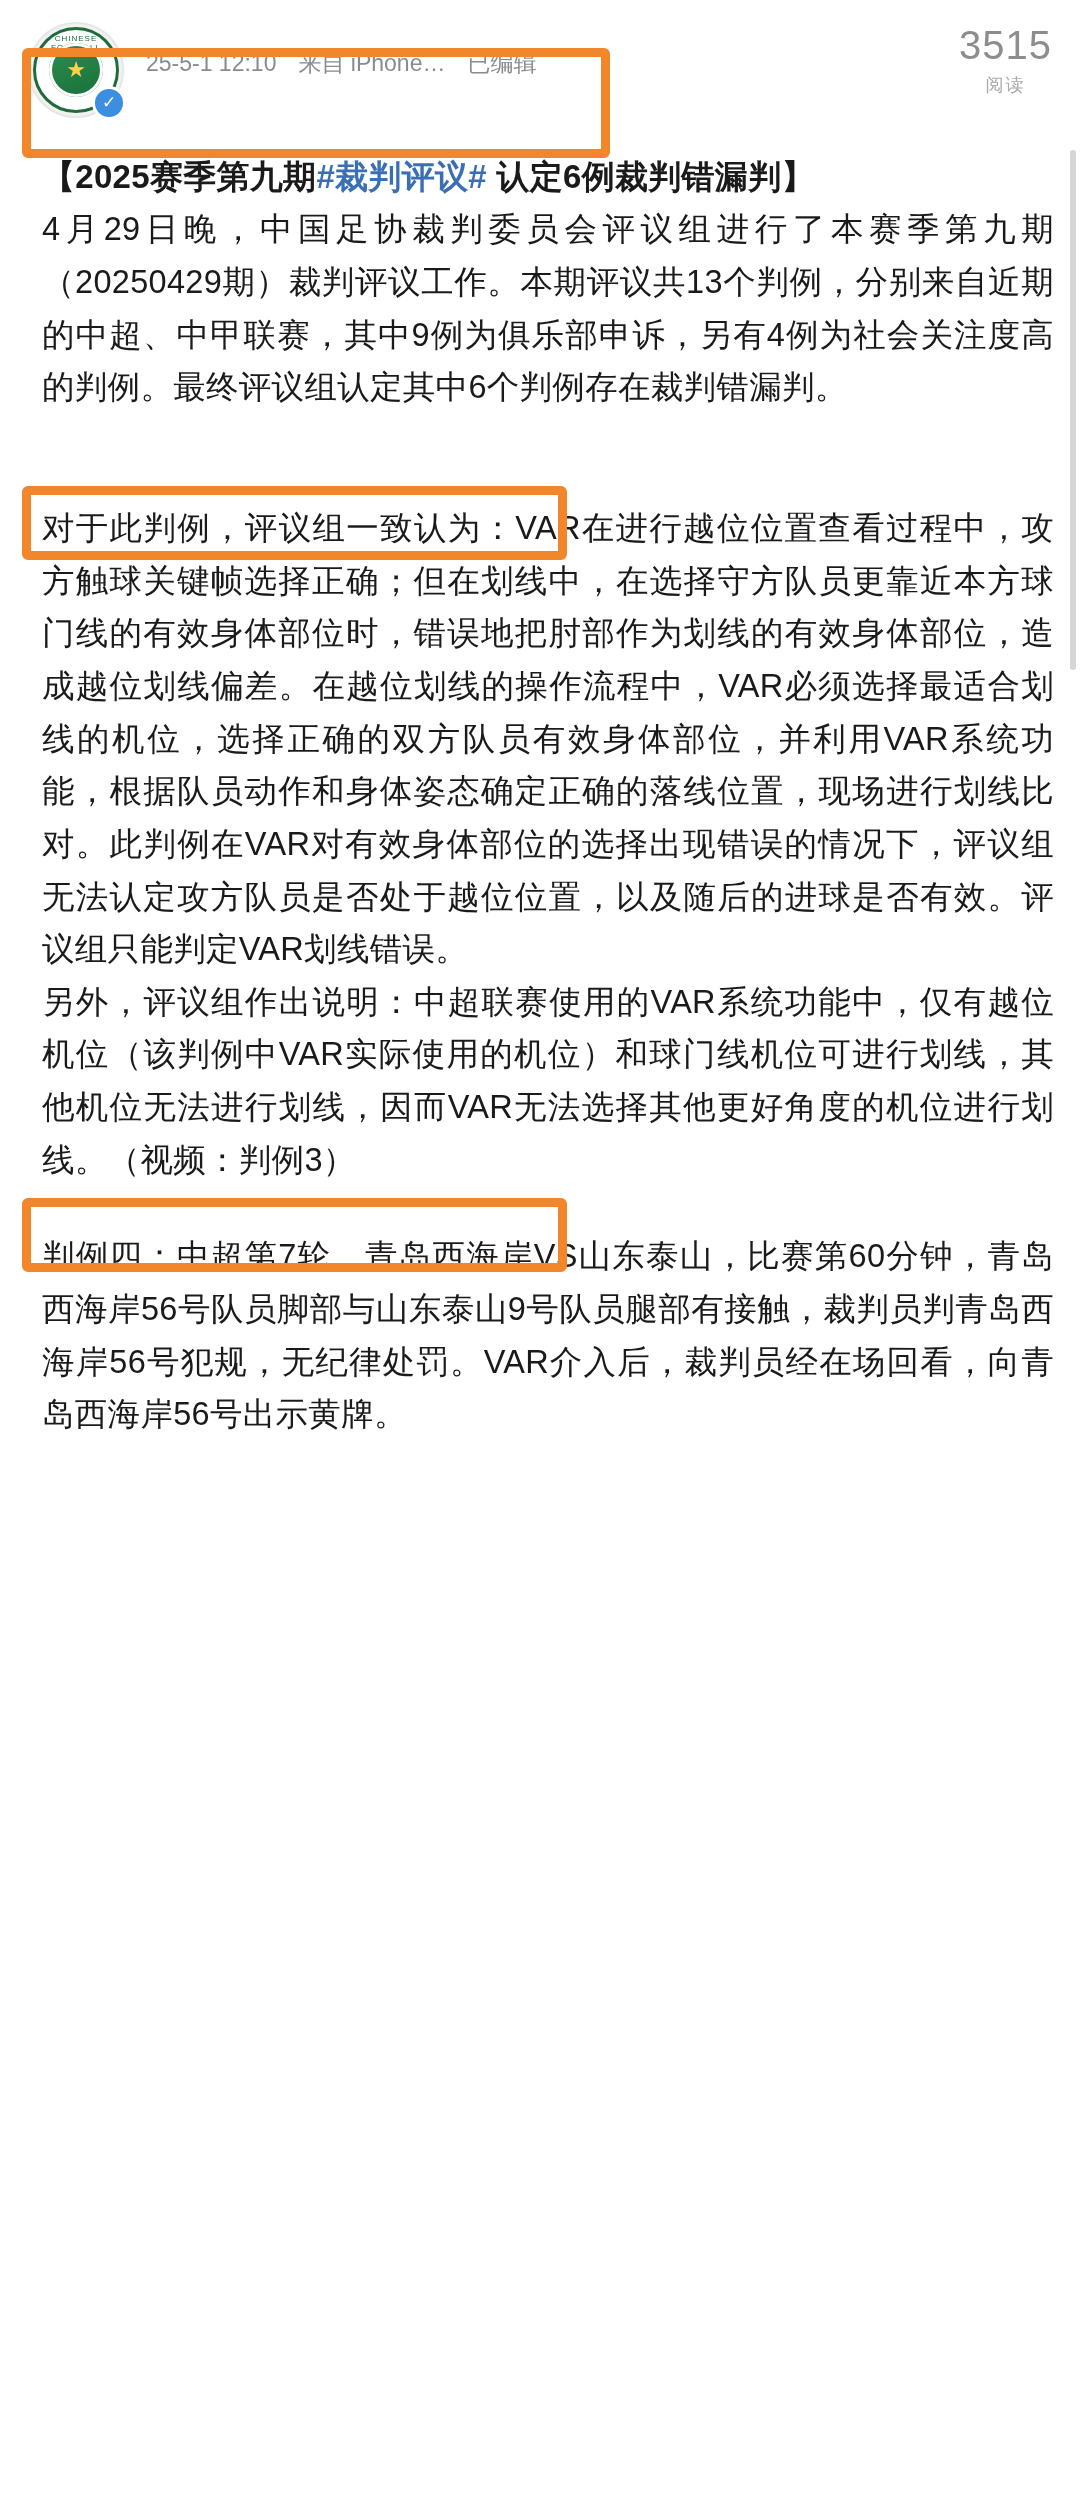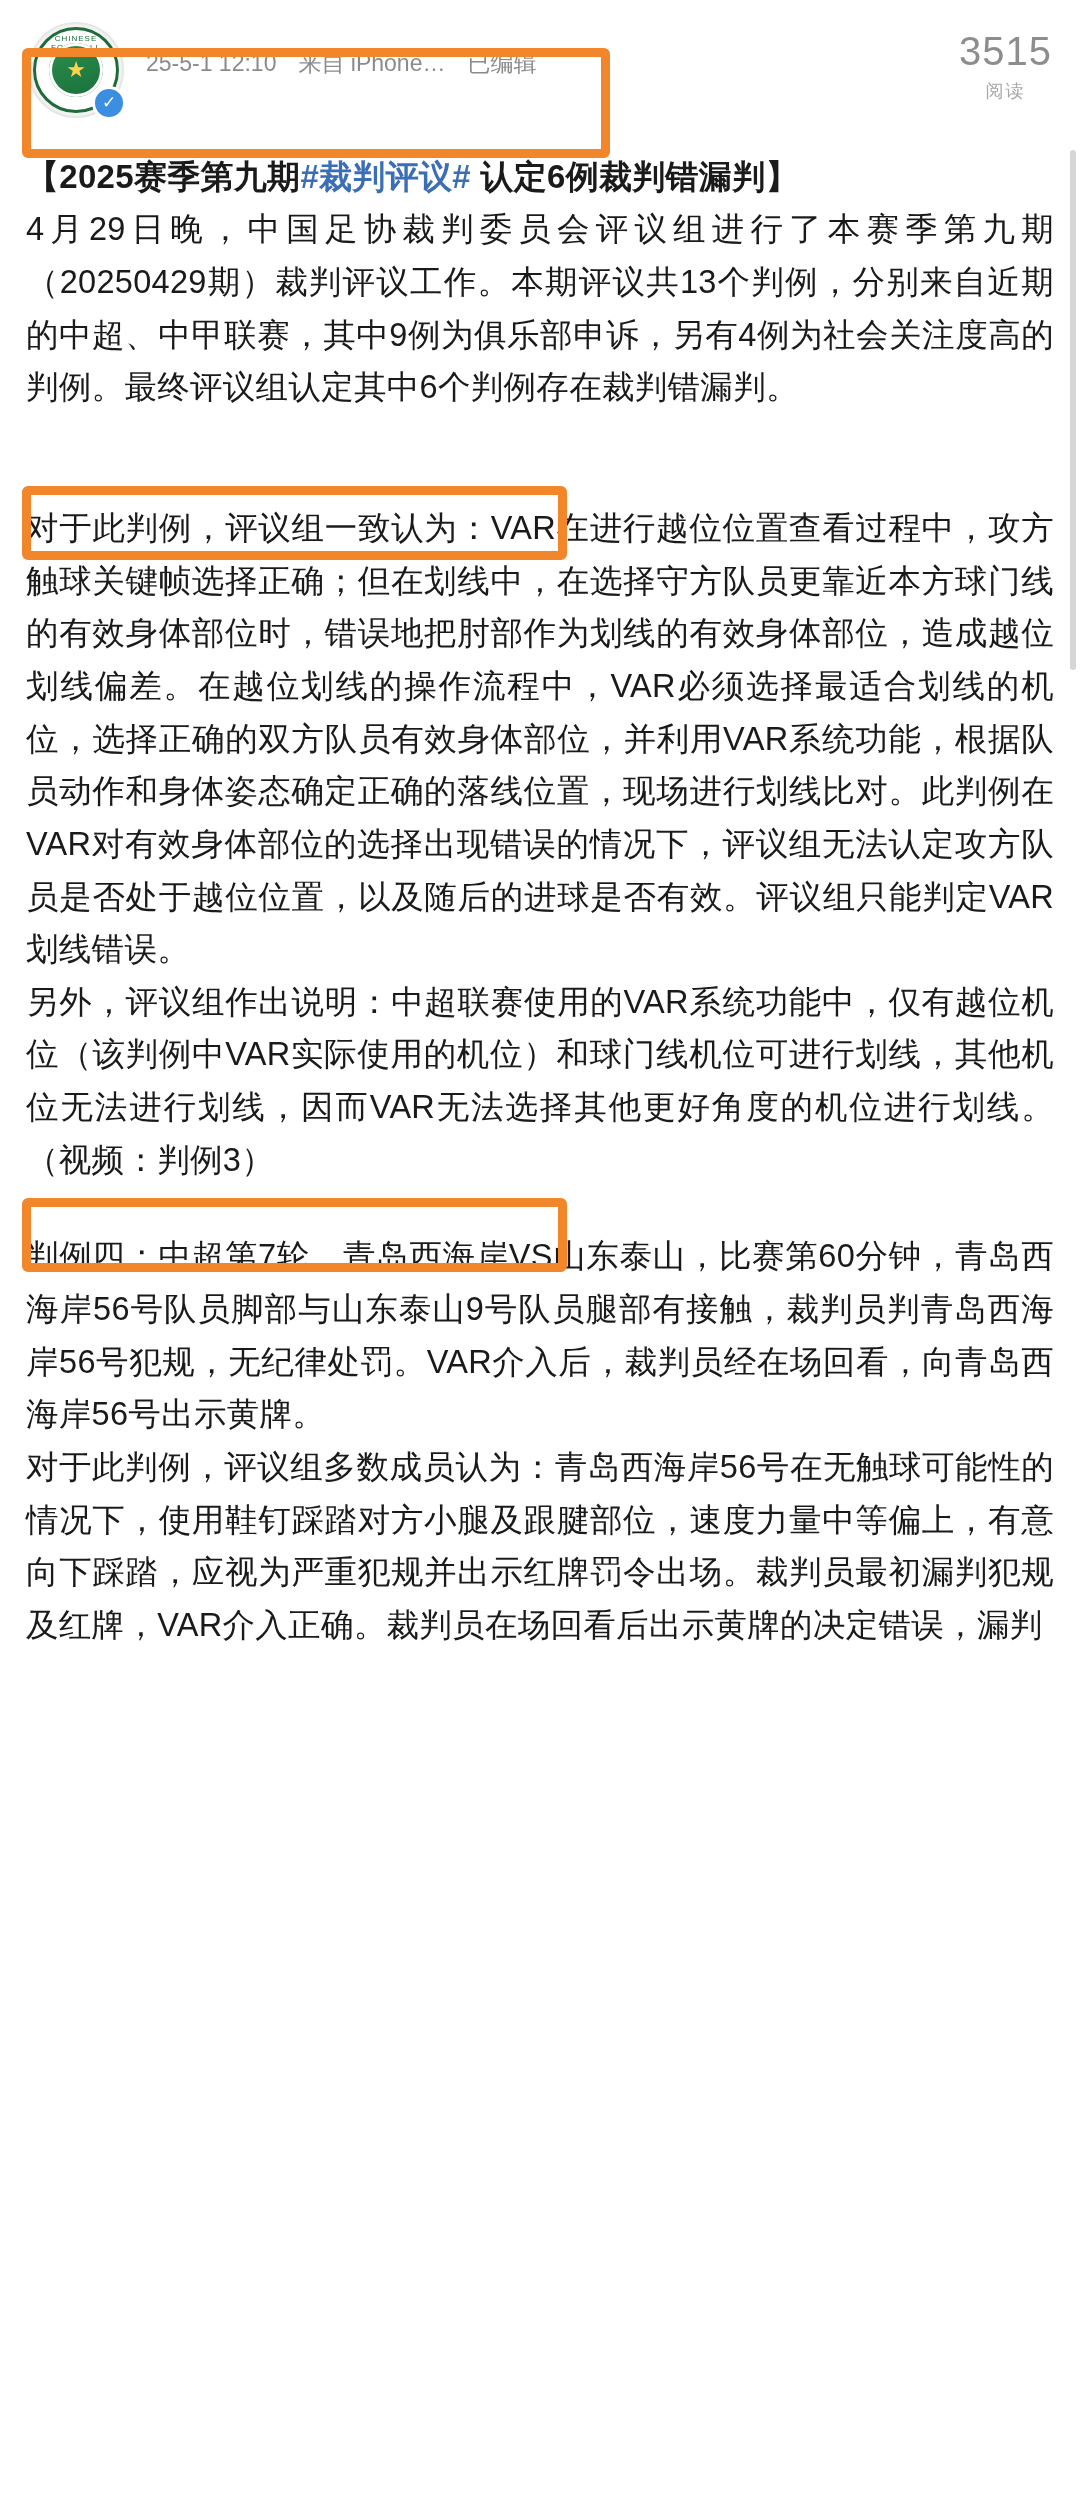--- a/index.html
+++ b/index.html
@@ -107,40 +107,40 @@
     display: flex;
     align-items: center;
     gap: 22px;
     font-size: 23px;
     color: #8b8b8b;
   }
   .meta-edited { color: #8b8b8b; }
   .read-block {
     position: absolute;
     right: 28px;
-    top: 31px;
+    top: 25px;
     text-align: center;
     color: #9a9a9a;
   }
   .read-count {
     font-size: 40px;
     color: #8d8d8d;
     line-height: 1;
     letter-spacing: 1px;
   }
   .read-label {
     font-size: 18px;
     color: #a8a8a8;
     margin-top: 8px;
     letter-spacing: 2px;
   }
 
   
   .content {
-    padding: 0 26px 40px 26px;
+    padding: 0 26px 40px 42px;
     font-size: 32.5px;
     line-height: 1.62;
     color: #1a1a1a;
     letter-spacing: 0.3px;
   }
   .content p {
     margin: 0 0 0 0;
     text-align: justify;
   }
   .para-gap { height: 44px; }
@@ -219,21 +219,20 @@
 
 
     <p>对于此判例，评议组一致认为：VAR在进行越位位置查看过程中，攻方触球关键帧选择正确；但在划线中，在选择守方队员更靠近本方球门线的有效身体部位时，错误地把肘部作为划线的有效身体部位，造成越位划线偏差。在越位划线的操作流程中，VAR必须选择最适合划线的机位，选择正确的双方队员有效身体部位，并利用VAR系统功能，根据队员动作和身体姿态确定正确的落线位置，现场进行划线比对。此判例在VAR对有效身体部位的选择出现错误的情况下，评议组无法认定攻方队员是否处于越位位置，以及随后的进球是否有效。评议组只能判定VAR划线错误。</p>
 
     <p>另外，评议组作出说明：中超联赛使用的VAR系统功能中，仅有越位机位（该判例中VAR实际使用的机位）和球门线机位可进行划线，其他机位无法进行划线，因而VAR无法选择其他更好角度的机位进行划线。（视频：判例3）</p>
 
     <div class="para-gap"></div>
 
     <p><span class="case-head">判例四：中超第7轮，青岛西海岸VS山东泰山，</span><span>比赛第60分钟，青岛西海岸56号队员脚部与山东泰山9号队员腿部有接触，裁判员判青岛西海岸56号犯规，无纪律处罚。VAR介入后，裁判员经在场回看，向青岛西海岸56号出示黄牌。</span></p>
 
-    <p>对于此判例，评议组多数成员认为：青岛西海岸56号在无触球可能性的情况下，使用鞋钉踩踏对方小腿及跟腱部位，速度力量中等偏上，有意向下踩踏，应视为严重犯规并出示红牌罚令出场。裁判员最初漏判犯规及红牌，VAR介入正确。裁判员在场回看后出示黄牌的决定错误，漏判</p>
   </div>
 
   <div class="hl-box" id="hl-title"></div>
   <div class="hl-box" id="hl-case3"></div>
   <div class="hl-box" id="hl-case4"></div>
 
   <div class="scrollbar"></div>
 </div>
 
 </body></html>

